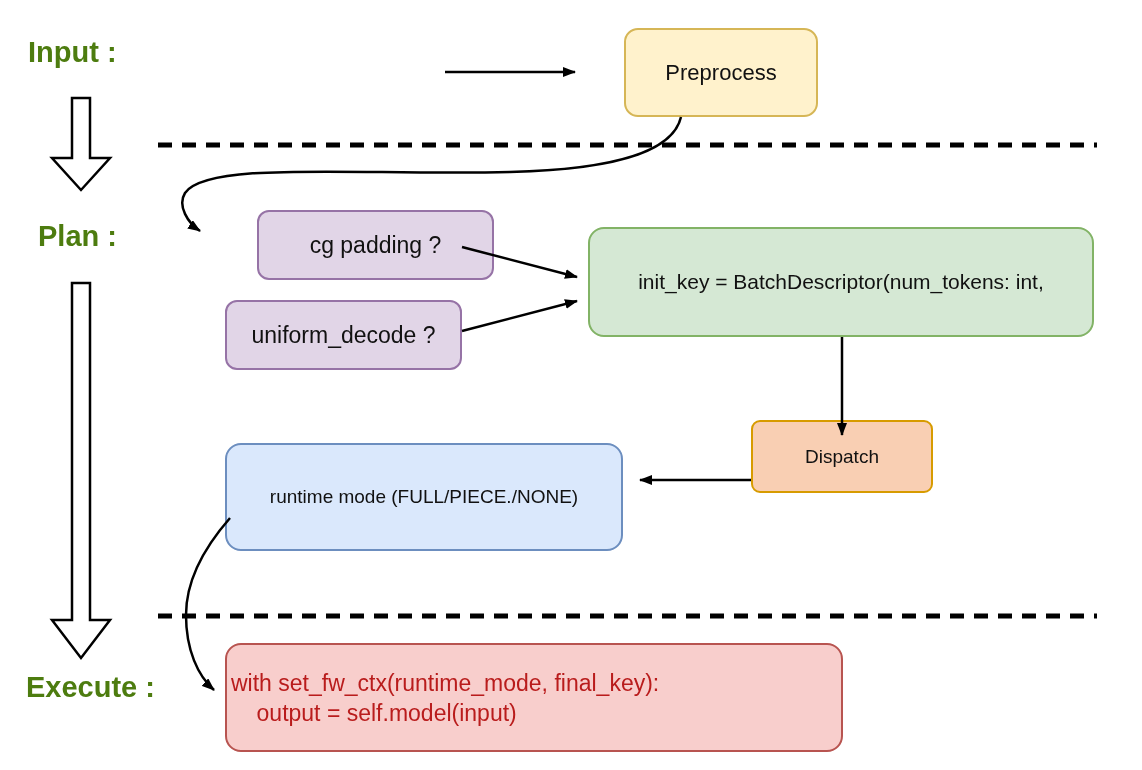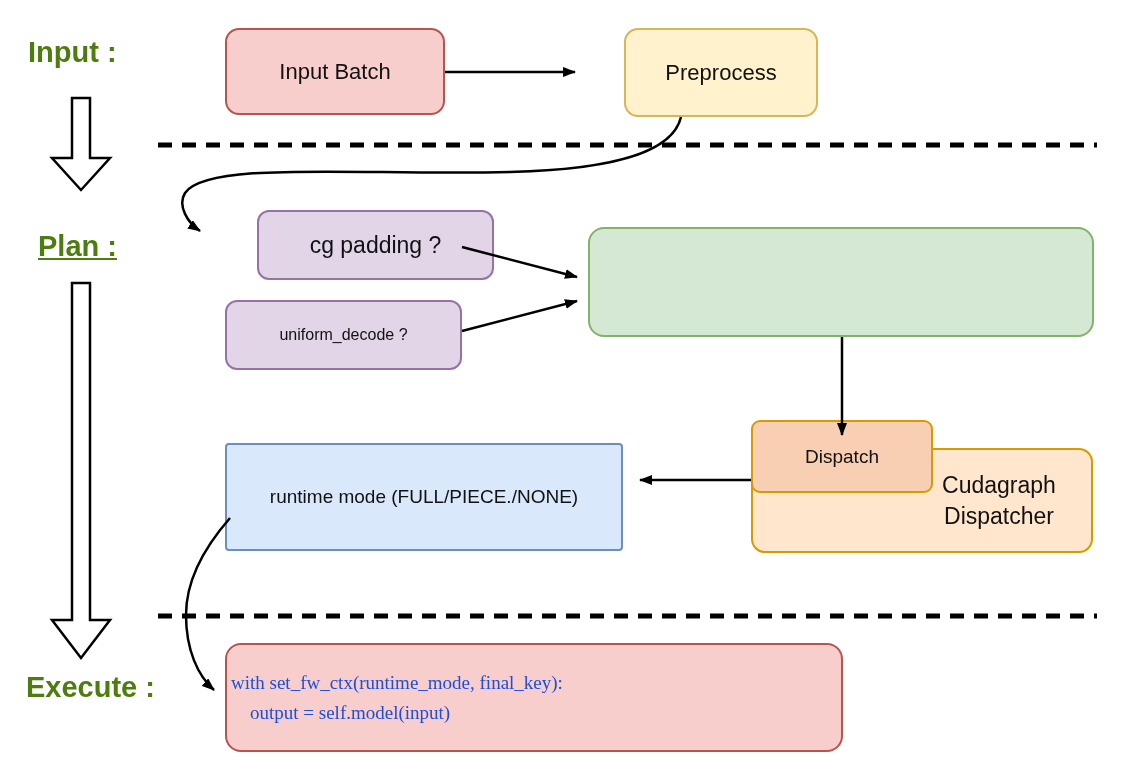--- a/index.html
+++ b/index.html
@@ -13,97 +13,92 @@
   }
   .stage-label {
     position: absolute;
     font-weight: bold;
     font-size: 29px;
     color: #4d7c0f;
     white-space: nowrap;
     z-index: 2;
   }
   #label-input   { left: 28px;  top: 36px;  }
-  #label-plan    { left: 38px;  top: 230px; text-decoration: underline; }
+  #label-plan    { left: 38px;  top: 220px; }
   #label-execute { left: 26px;  top: 671px; }
 
   .node {
     position: absolute;
     box-sizing: border-box;
     border: 2px solid #000;
     border-radius: 14px;
     display: flex;
     flex-direction: column;
     align-items: center;
     justify-content: center;
     text-align: center;
     color: #111111;
     z-index: 2;
   }
   .node .line { white-space: pre; }
 
   #node-input-batch    { left: 225px; top: 28px;  width: 220px; height: 87px;  font-size: 22px; }
   #node-preprocess     { left: 588px; top: 28px;  width: 194px; height: 89px;  font-size: 22px; }
   #node-cg-padding     { left: 225px; top: 210px; width: 237px; height: 70px;  font-size: 23px; border-radius: 12px; margin-left: 32px; }
-  #node-uniform-decode { left: 225px; top: 300px; width: 237px; height: 70px;  font-size: 16px; border-radius: 12px; }
+  #node-uniform-decode { left: 225px; top: 300px; width: 237px; height: 70px;  font-size: 23px; border-radius: 12px; }
   #node-init-key       { left: 588px; top: 227px; width: 506px; height: 110px; font-size: 21px; line-height: 30px; border-radius: 16px; }
   #node-cudagraph      { left: 751px; top: 448px; width: 342px; height: 105px; font-size: 23px; line-height: 31px;
                          border-radius: 14px; z-index: 2; justify-content: center; align-items: flex-end; padding-right: 12px; }
   #node-cudagraph .wrap { width: 160px; text-align: center; }
   #node-dispatch       { left: 751px; top: 420px; width: 182px; height: 73px;  font-size: 19px; border-radius: 9px; z-index: 3; }
-  #node-runtime-mode   { left: 225px; top: 443px; width: 398px; height: 108px; font-size: 19px; line-height: 28px; border-radius: 4px; }
+  #node-runtime-mode   { left: 225px; top: 443px; width: 398px; height: 108px; font-size: 19px; line-height: 28px; border-radius: 16px; }
   #node-execute-code   { left: 225px; top: 643px; width: 618px; height: 109px; border-radius: 16px;
                          align-items: flex-start; padding-left: 4px; }
   #node-execute-code .line {
-    font-family: Liberation Serif, serif;
-    font-size: 19px;
+    font-family: Liberation Sans, sans-serif;
+    font-size: 23px;
     line-height: 30px;
-    color: #1d4ed8;
+    color: #b91c1c;
     text-align: left;
   }
 
   #connector-layer {
     position: absolute;
     left: 0; top: 0;
     width: 1142px; height: 770px;
     z-index: 4;
     pointer-events: none;
   }
 </style>
 </head>
 <body>
 
 <div class="canvas">
 
   <div class="stage-label" id="label-input">Input :</div>
   <div class="stage-label" id="label-plan">Plan :</div>
   <div class="stage-label" id="label-execute">Execute :</div>
 
-  <div class="node" id="node-input-batch" style="background-color: rgb(248, 206, 204); border-color: rgb(184, 84, 80);">
-    <span class="line">Input Batch</span>
-  </div>
 
   <div class="node" id="node-preprocess" style="background-color: rgb(255, 242, 204); border-color: rgb(214, 182, 86); margin-left: 36px;">
     <span class="line">Preprocess</span>
   </div>
 
   <div class="node" id="node-cg-padding" style="background-color: rgb(225, 213, 231); border-color: rgb(150, 115, 166);">
     <span class="line">cg padding ?</span>
   </div>
 
   <div class="node" id="node-uniform-decode" style="background-color: rgb(225, 213, 231); border-color: rgb(150, 115, 166);">
     <span class="line">uniform_decode ?</span>
   </div>
 
   <div class="node" id="node-init-key" style="background-color: rgb(213, 232, 212); border-color: rgb(130, 179, 102);">
+    <span class="line">init_key = BatchDescriptor(num_tokens: int,</span>
   </div>
 
-  <div class="node" id="node-cudagraph" style="background-color: rgb(255, 230, 204); border-color: rgb(215, 155, 0);">
-    <span class="wrap">Cudagraph Dispatcher</span>
-  </div>
 
   <div class="node" id="node-dispatch" style="background-color: rgb(249, 207, 179); border-color: rgb(215, 155, 0);">
     <span class="line">Dispatch</span>
   </div>
 
   <div class="node" id="node-runtime-mode" style="background-color: rgb(218, 232, 252); border-color: rgb(108, 142, 191);">
     <span class="line">runtime mode (FULL/PIECE./NONE)</span>
   </div>
 
   <div class="node" id="node-execute-code" style="background-color: rgb(248, 206, 204); border-color: rgb(184, 84, 80);">

